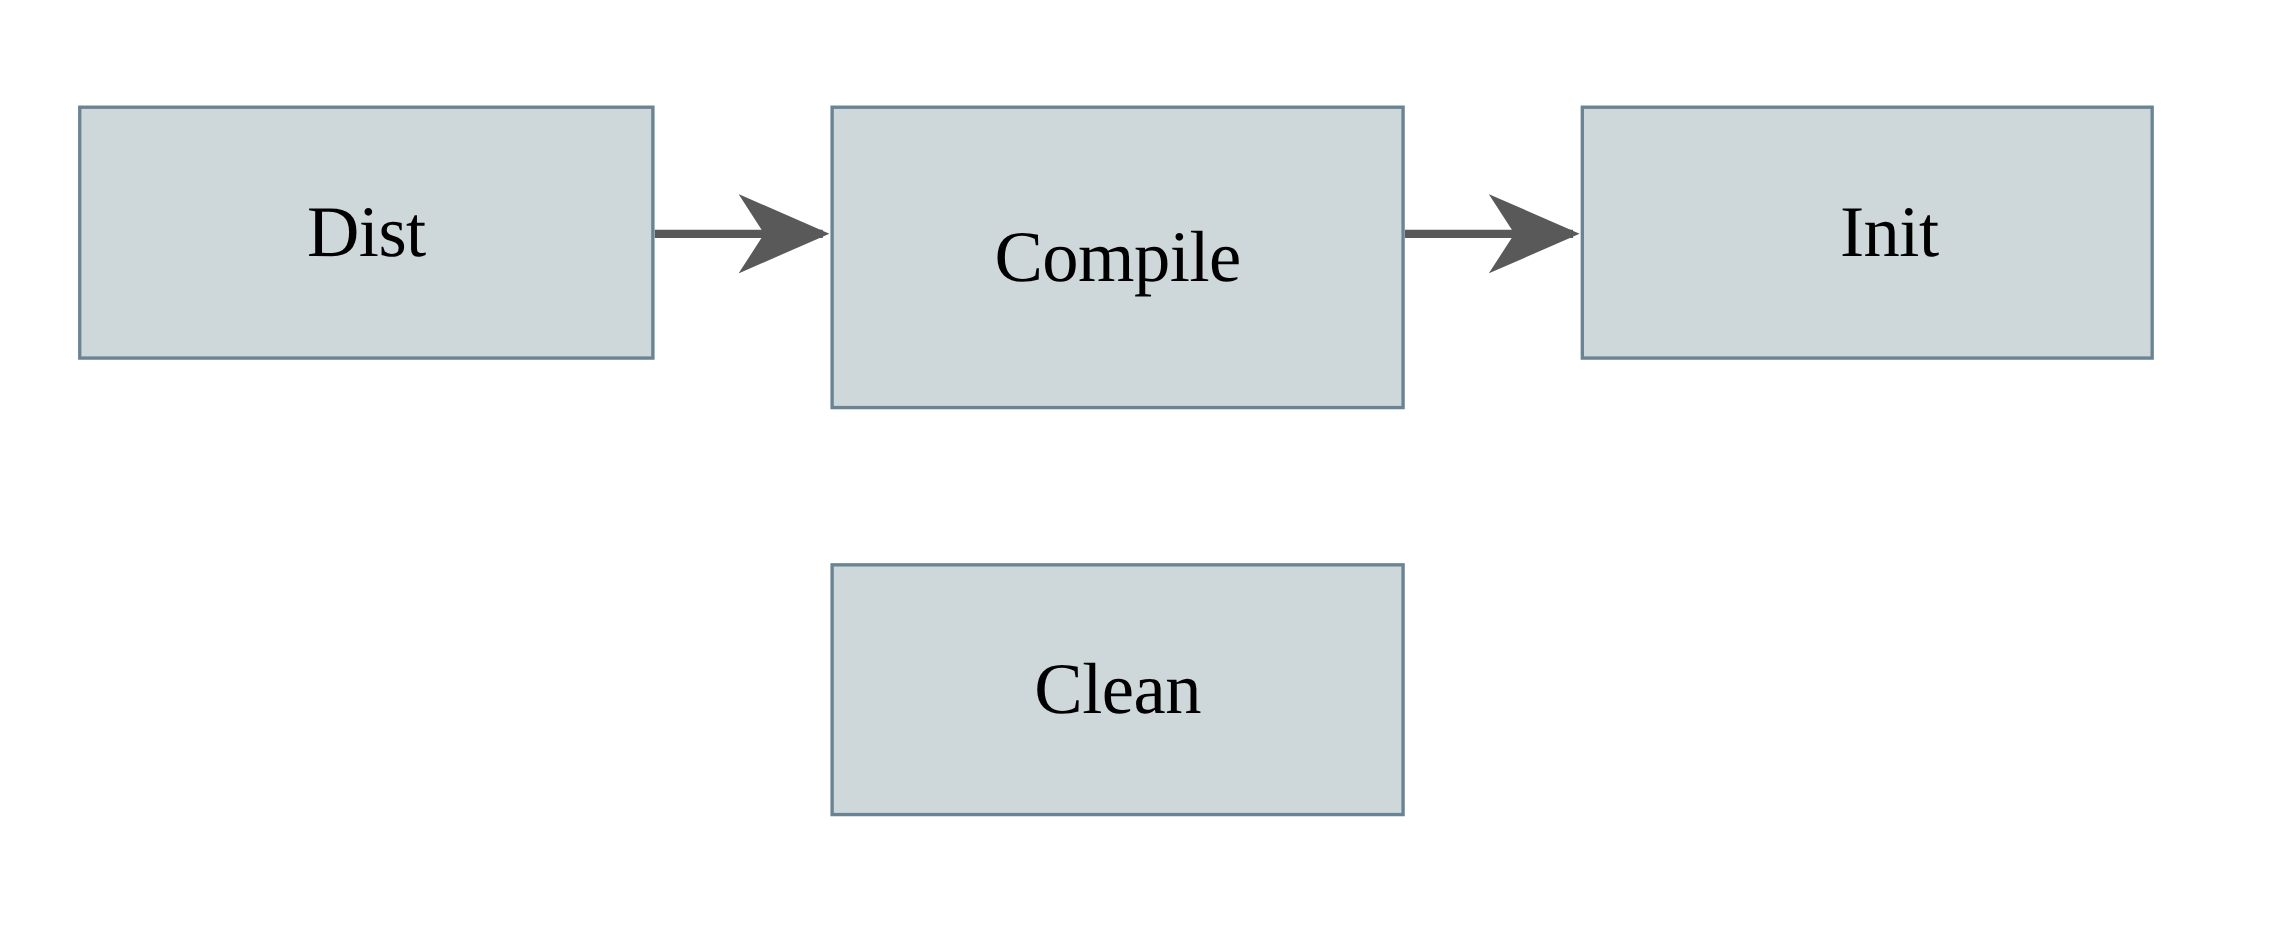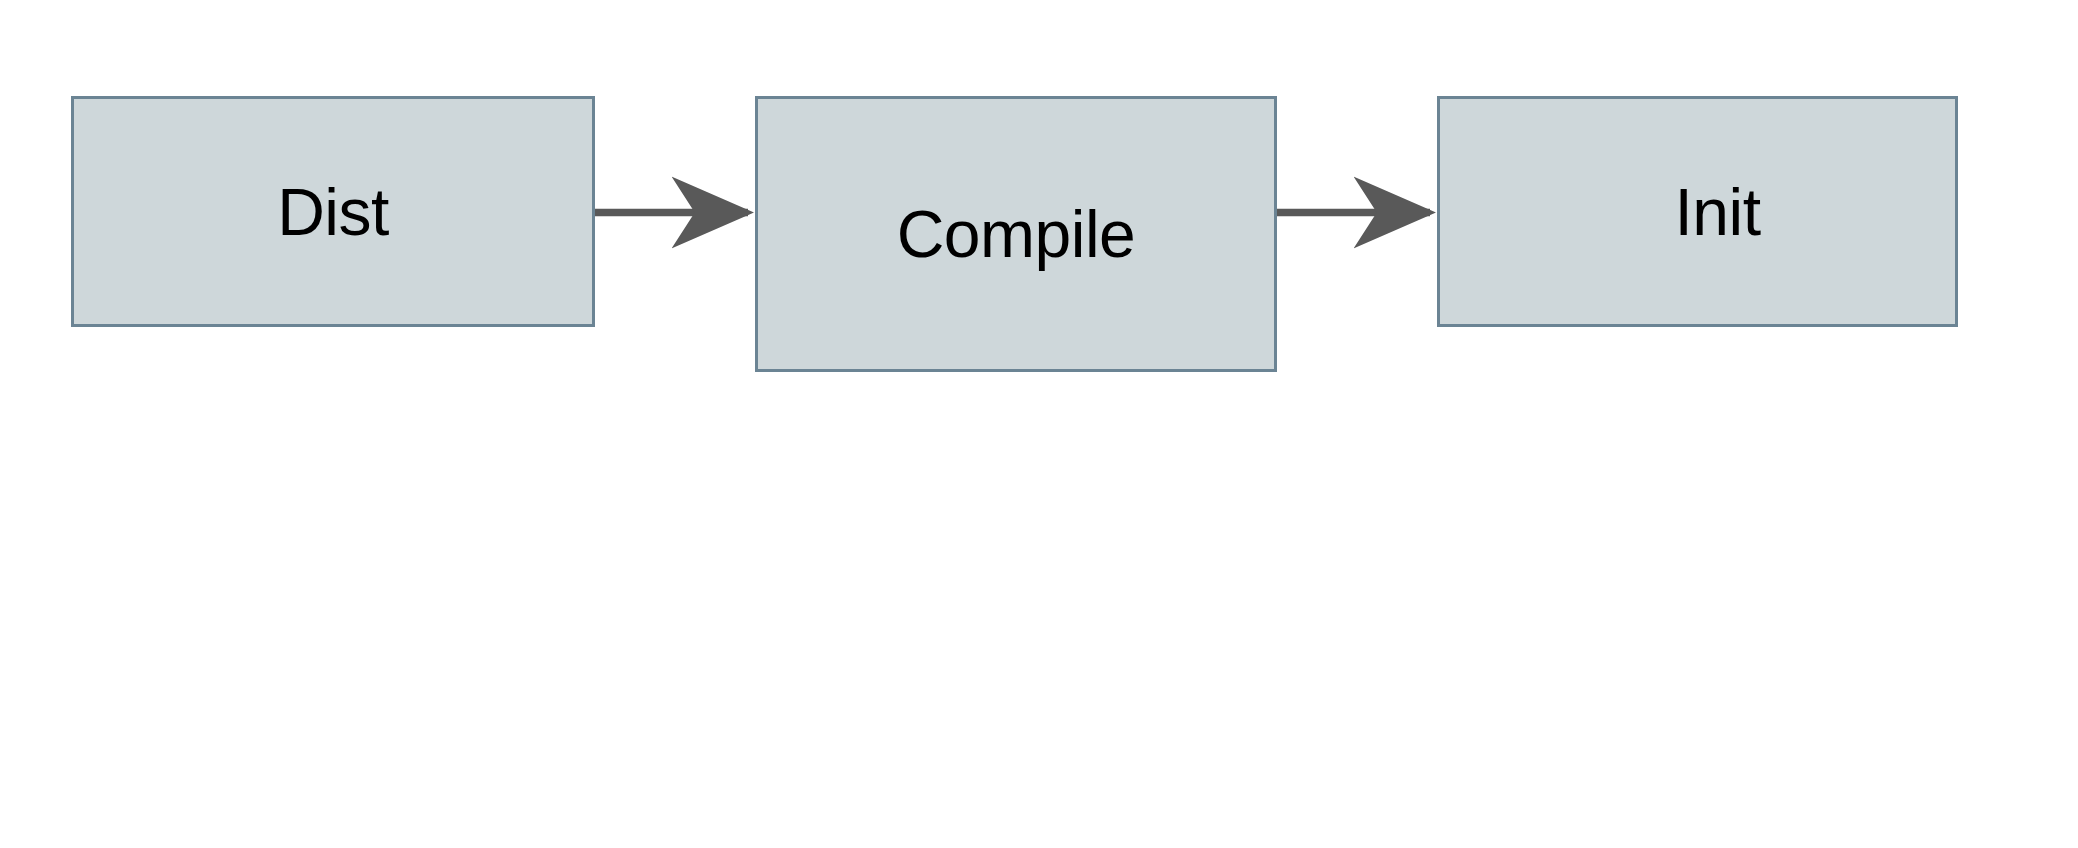--- a/index.html
+++ b/index.html
@@ -29,21 +29,21 @@
     position: absolute;
     box-sizing: border-box;
     background: #ced7da;
     border: 3px solid #6b8494;
     display: flex;
     align-items: center;
     justify-content: center;
     z-index: 2;
   }
   .node-label {
-    font-family: Liberation Sans, sans-serif;
+    font-family: Liberation Serif, serif;
     font-size: 66px;
     font-weight: 400;
     line-height: 1;
     color: #000000;
     letter-spacing: -0.5px;
     white-space: nowrap;
     -webkit-font-smoothing: antialiased;
   }
   
   #node-dist    { left: 71px;   top: 96px;  width: 524px; height: 231px; }
@@ -77,14 +77,17 @@
   </div>
 
   <div class="node" id="node-compile">
     <span class="node-label">Compile</span>
   </div>
 
   <div class="node" id="node-init">
     <span class="node-label">Init</span>
   </div>
 
+  <div class="node" id="node-clean">
+    <span class="node-label">Clean</span>
+  </div>
 
 </div>
 
 </body></html>

